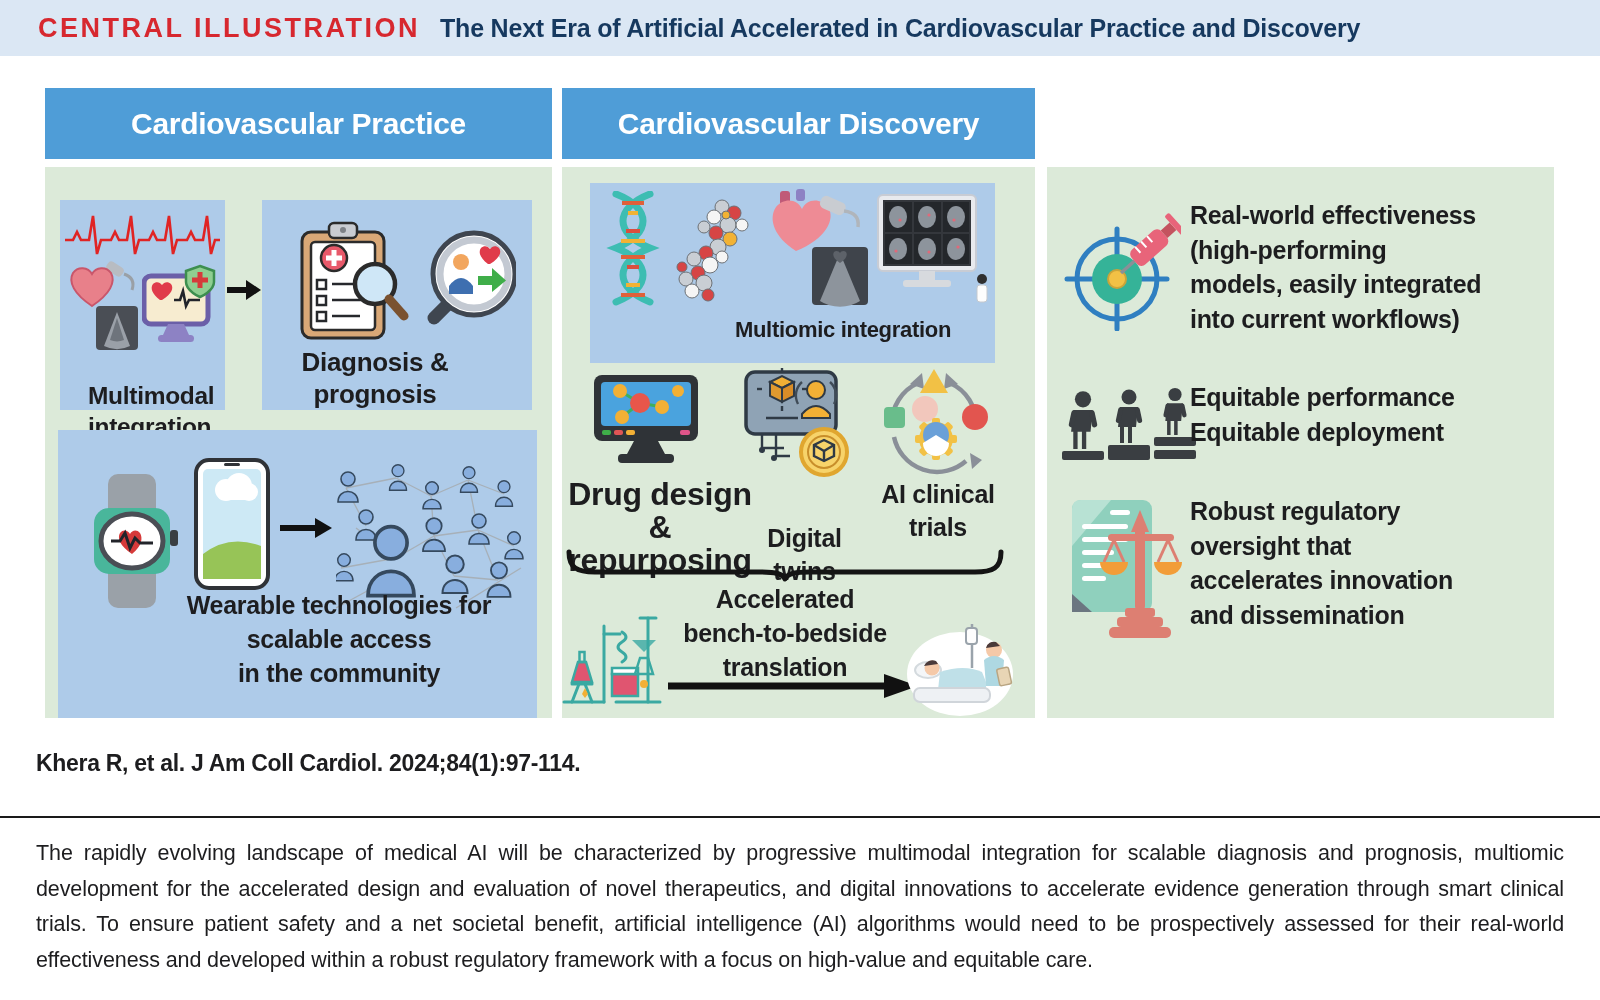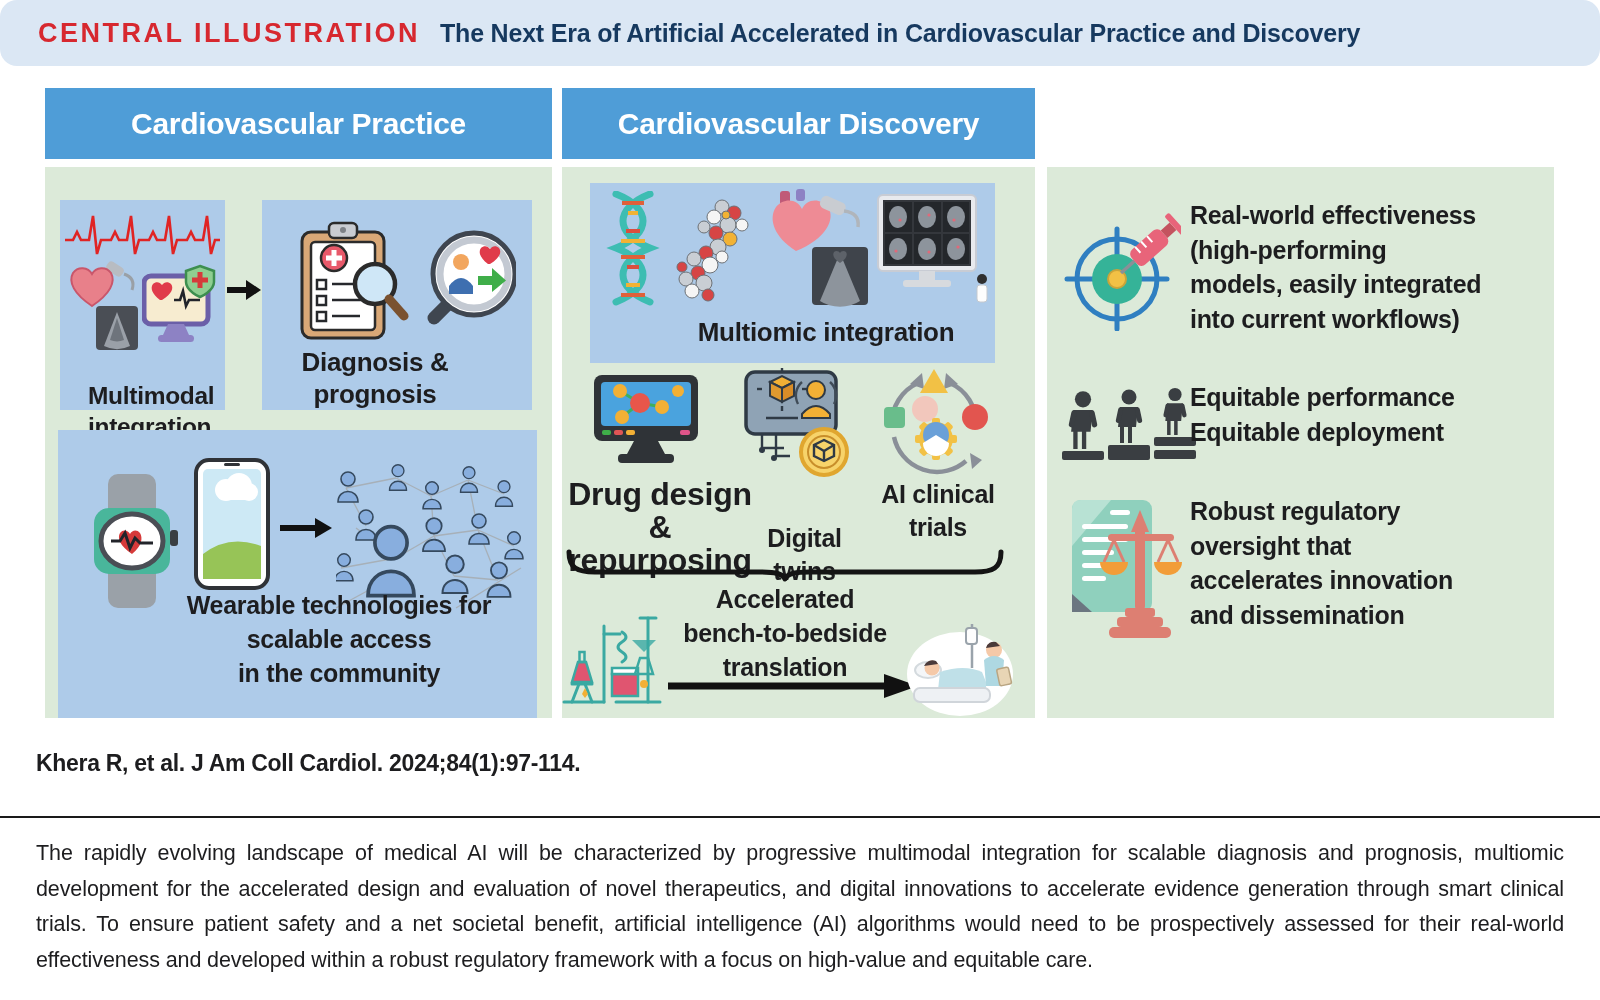--- a/index.html
+++ b/index.html
@@ -1,20 +1,20 @@
 <!DOCTYPE html>
 <html><head>
 <meta charset="utf-8">
 <style>
   html,body{margin:0;padding:0;background:#fff;}
   #page{position:relative;width:1600px;height:1000px;background:#ffffff;overflow:hidden;
         font-family:"Liberation Sans","DejaVu Sans",sans-serif;color:#1d1d1f;}
   .abs{position:absolute;}
   
-  #banner{left:0;top:0;width:1600px;height:66px;background:#dbe7f4;display:flex;align-items:center;padding-left:38px;box-sizing:border-box;border-radius:17px;}
+  #banner{left:0;top:0;width:1600px;height:56px;background:#dbe7f4;display:flex;align-items:center;padding-left:38px;box-sizing:border-box;}
   #banner .red{color:#d7282f;font-weight:700;font-size:27px;letter-spacing:2.5px;}
   #banner .ttl{color:#16395f;font-weight:700;font-size:25px;margin-left:20px;letter-spacing:-0.2px;}
   
   .colhead{top:88px;height:71px;background:#4f9dd7;color:#fff;font-weight:700;font-size:30px;
            display:flex;align-items:center;justify-content:center;letter-spacing:-0.3px;}
   .panel{top:167px;height:551px;background:#dcead9;}
   .bluebox{background:#aecbe9;}
   .lbl{font-weight:700;color:#1d1d1f;white-space:pre-line;letter-spacing:-0.3px;}
   .ctr{text-align:center;}
   
@@ -253,21 +253,21 @@
           <circle cx="78" cy="27" r="1.6"></circle>
           <circle cx="20" cy="58" r="1.6"></circle>
           <circle cx="53" cy="59" r="1.6"></circle>
           <circle cx="82" cy="54" r="1.6"></circle>
         </g>
       <rect x="43" y="78" width="16" height="9" fill="#d7dade"></rect>
       <rect x="27" y="87" width="48" height="7" rx="3" fill="#d7dade"></rect>
       <circle cx="106" cy="86" r="5" fill="#2f2f2f"></circle>
       <rect x="101" y="92" width="10" height="17" rx="3" fill="#fdfdfd" stroke="#c5c9ce"></rect>
     </svg>
-    <div class="abs lbl ctr" style="left:0;top:134px;width:472px;font-size:26px;">Multiomic integration</div>
+    <div class="abs lbl ctr" style="left:0;top:134px;width:472px;font-size:22px;padding-left:17px;">Multiomic integration</div>
   </div>
 
   <svg class="abs" style="left:592px;top:373px;" width="108" height="100" viewBox="0 0 108 100">
     <rect x="2" y="2" width="104" height="66" rx="8" fill="#2f3337"></rect>
     <rect x="9" y="9" width="90" height="44" rx="4" fill="#4aa3de"></rect>
     <g stroke="#3faf5f" stroke-width="3">
       <line x1="48" y1="30" x2="28" y2="18"></line>
         <line x1="48" y1="30" x2="30" y2="44"></line>
         <line x1="48" y1="30" x2="70" y2="34"></line>
     </g>

